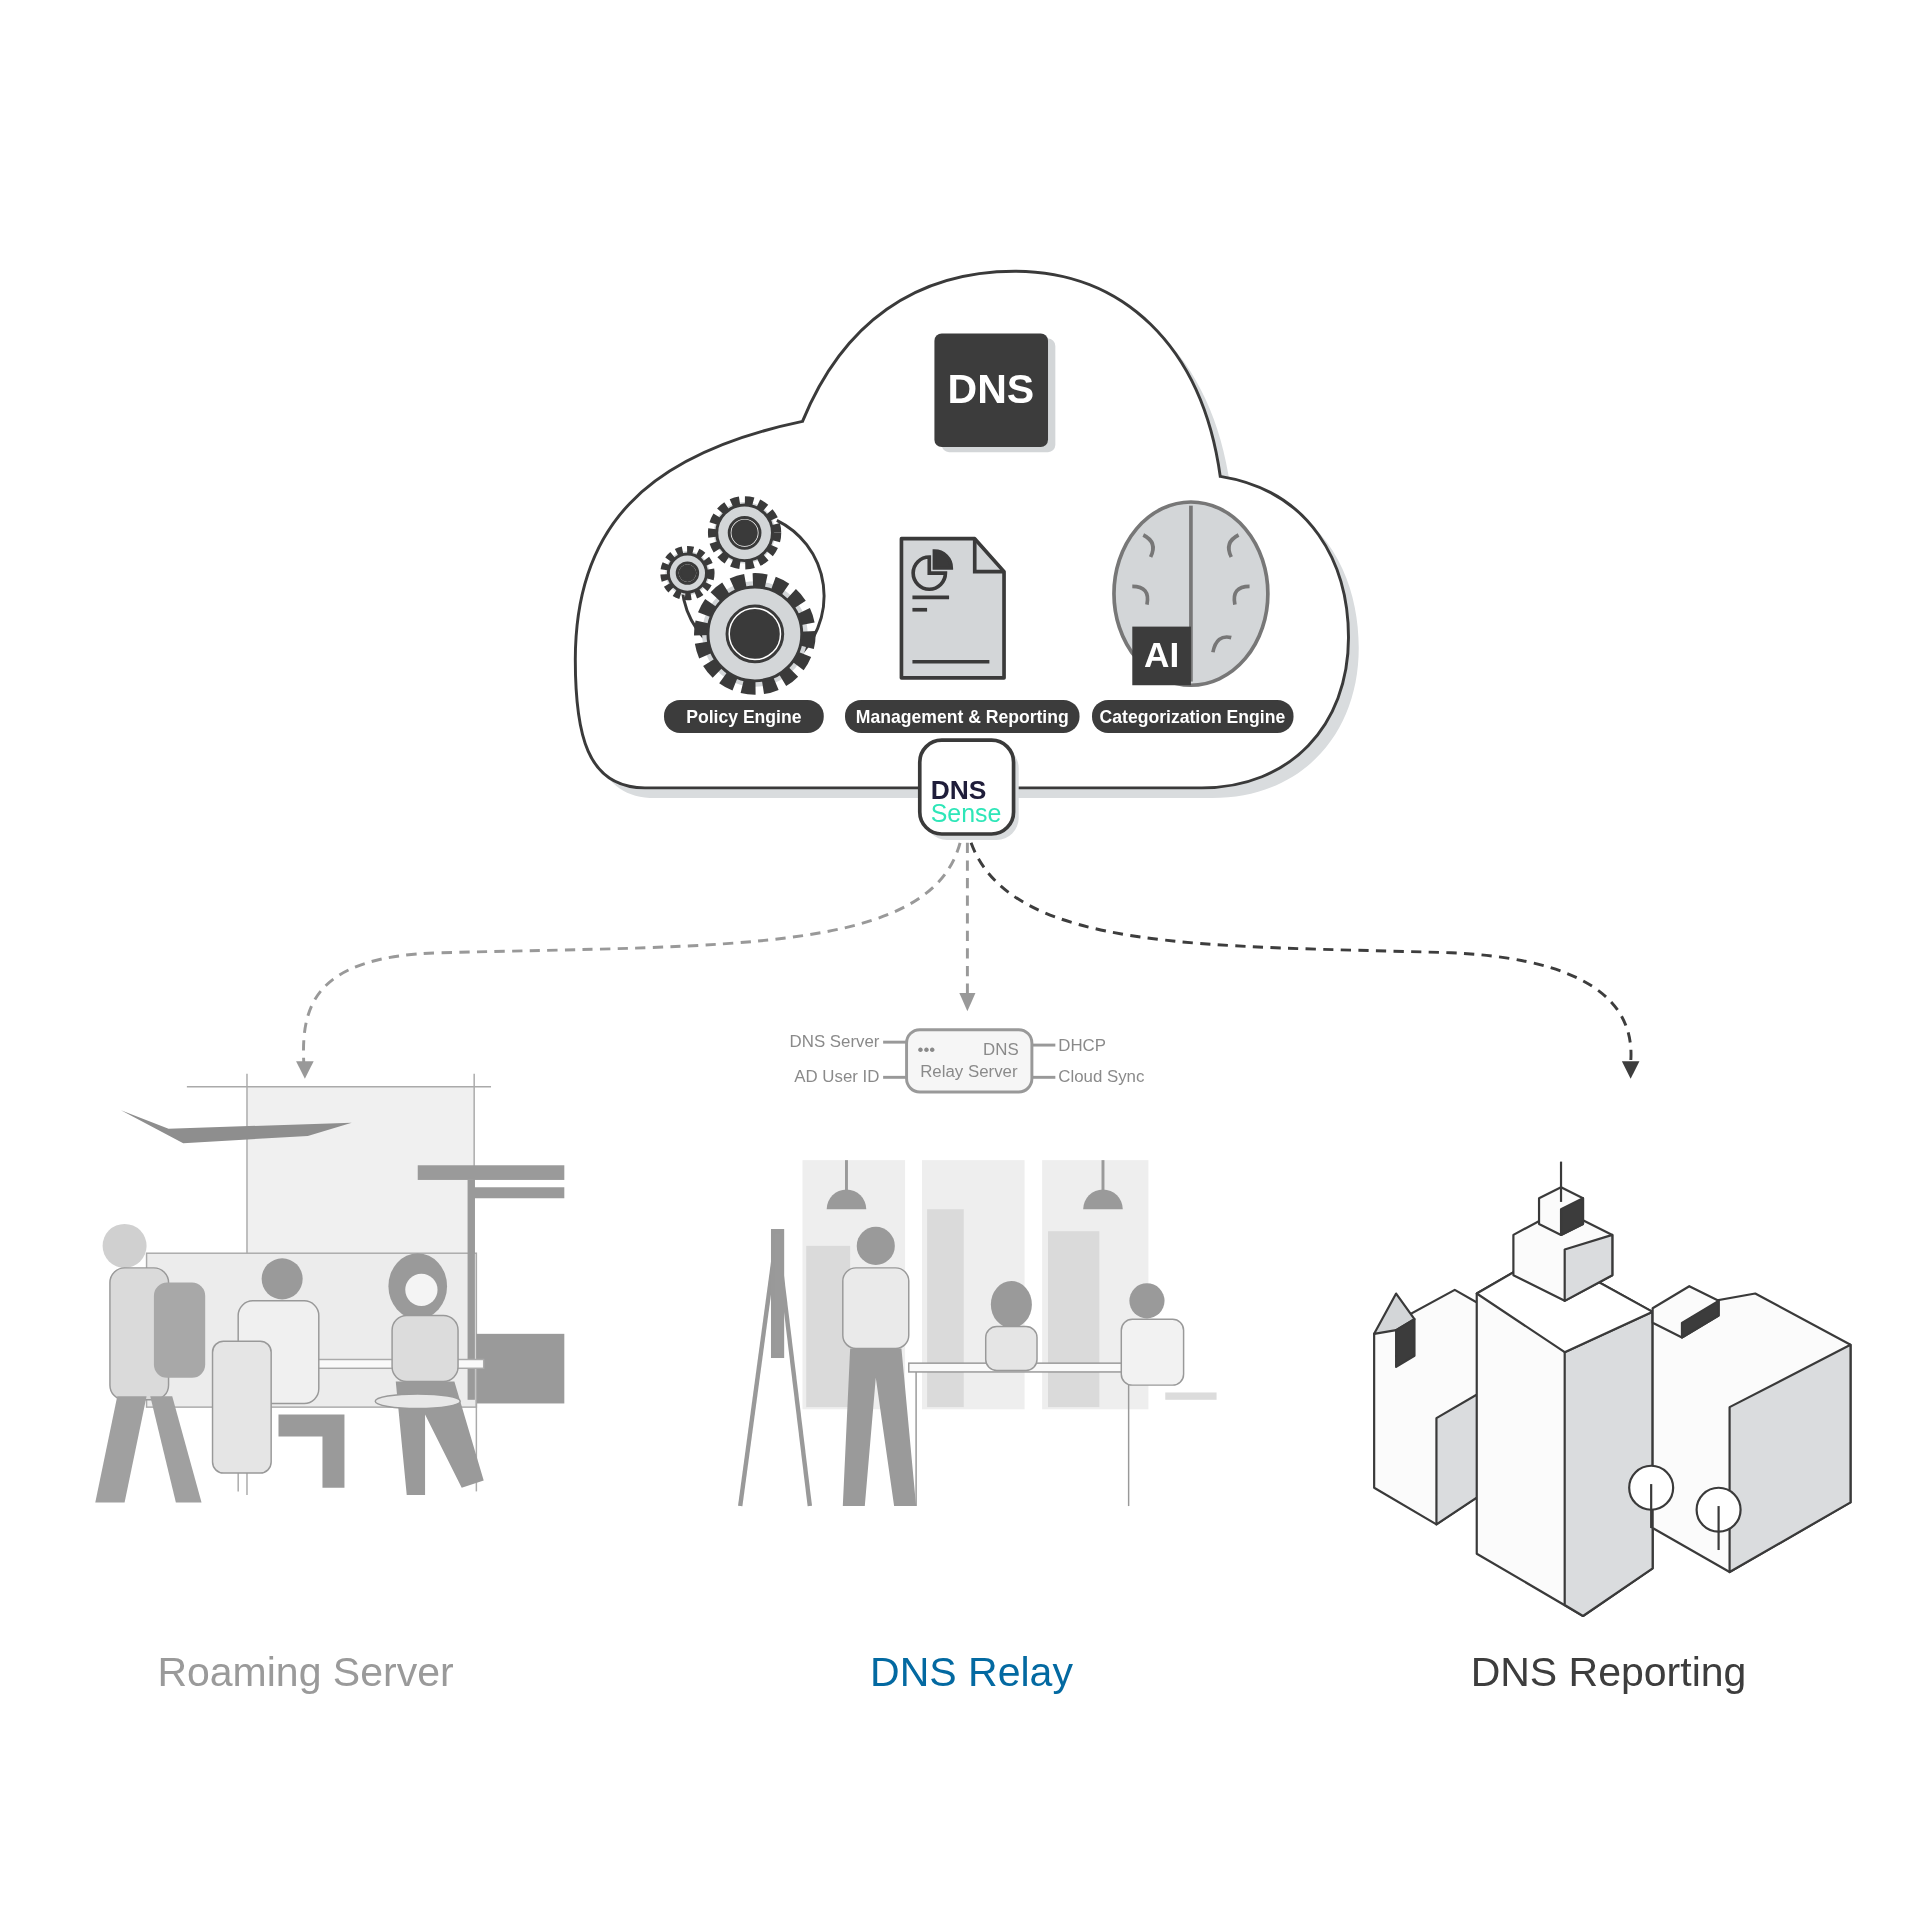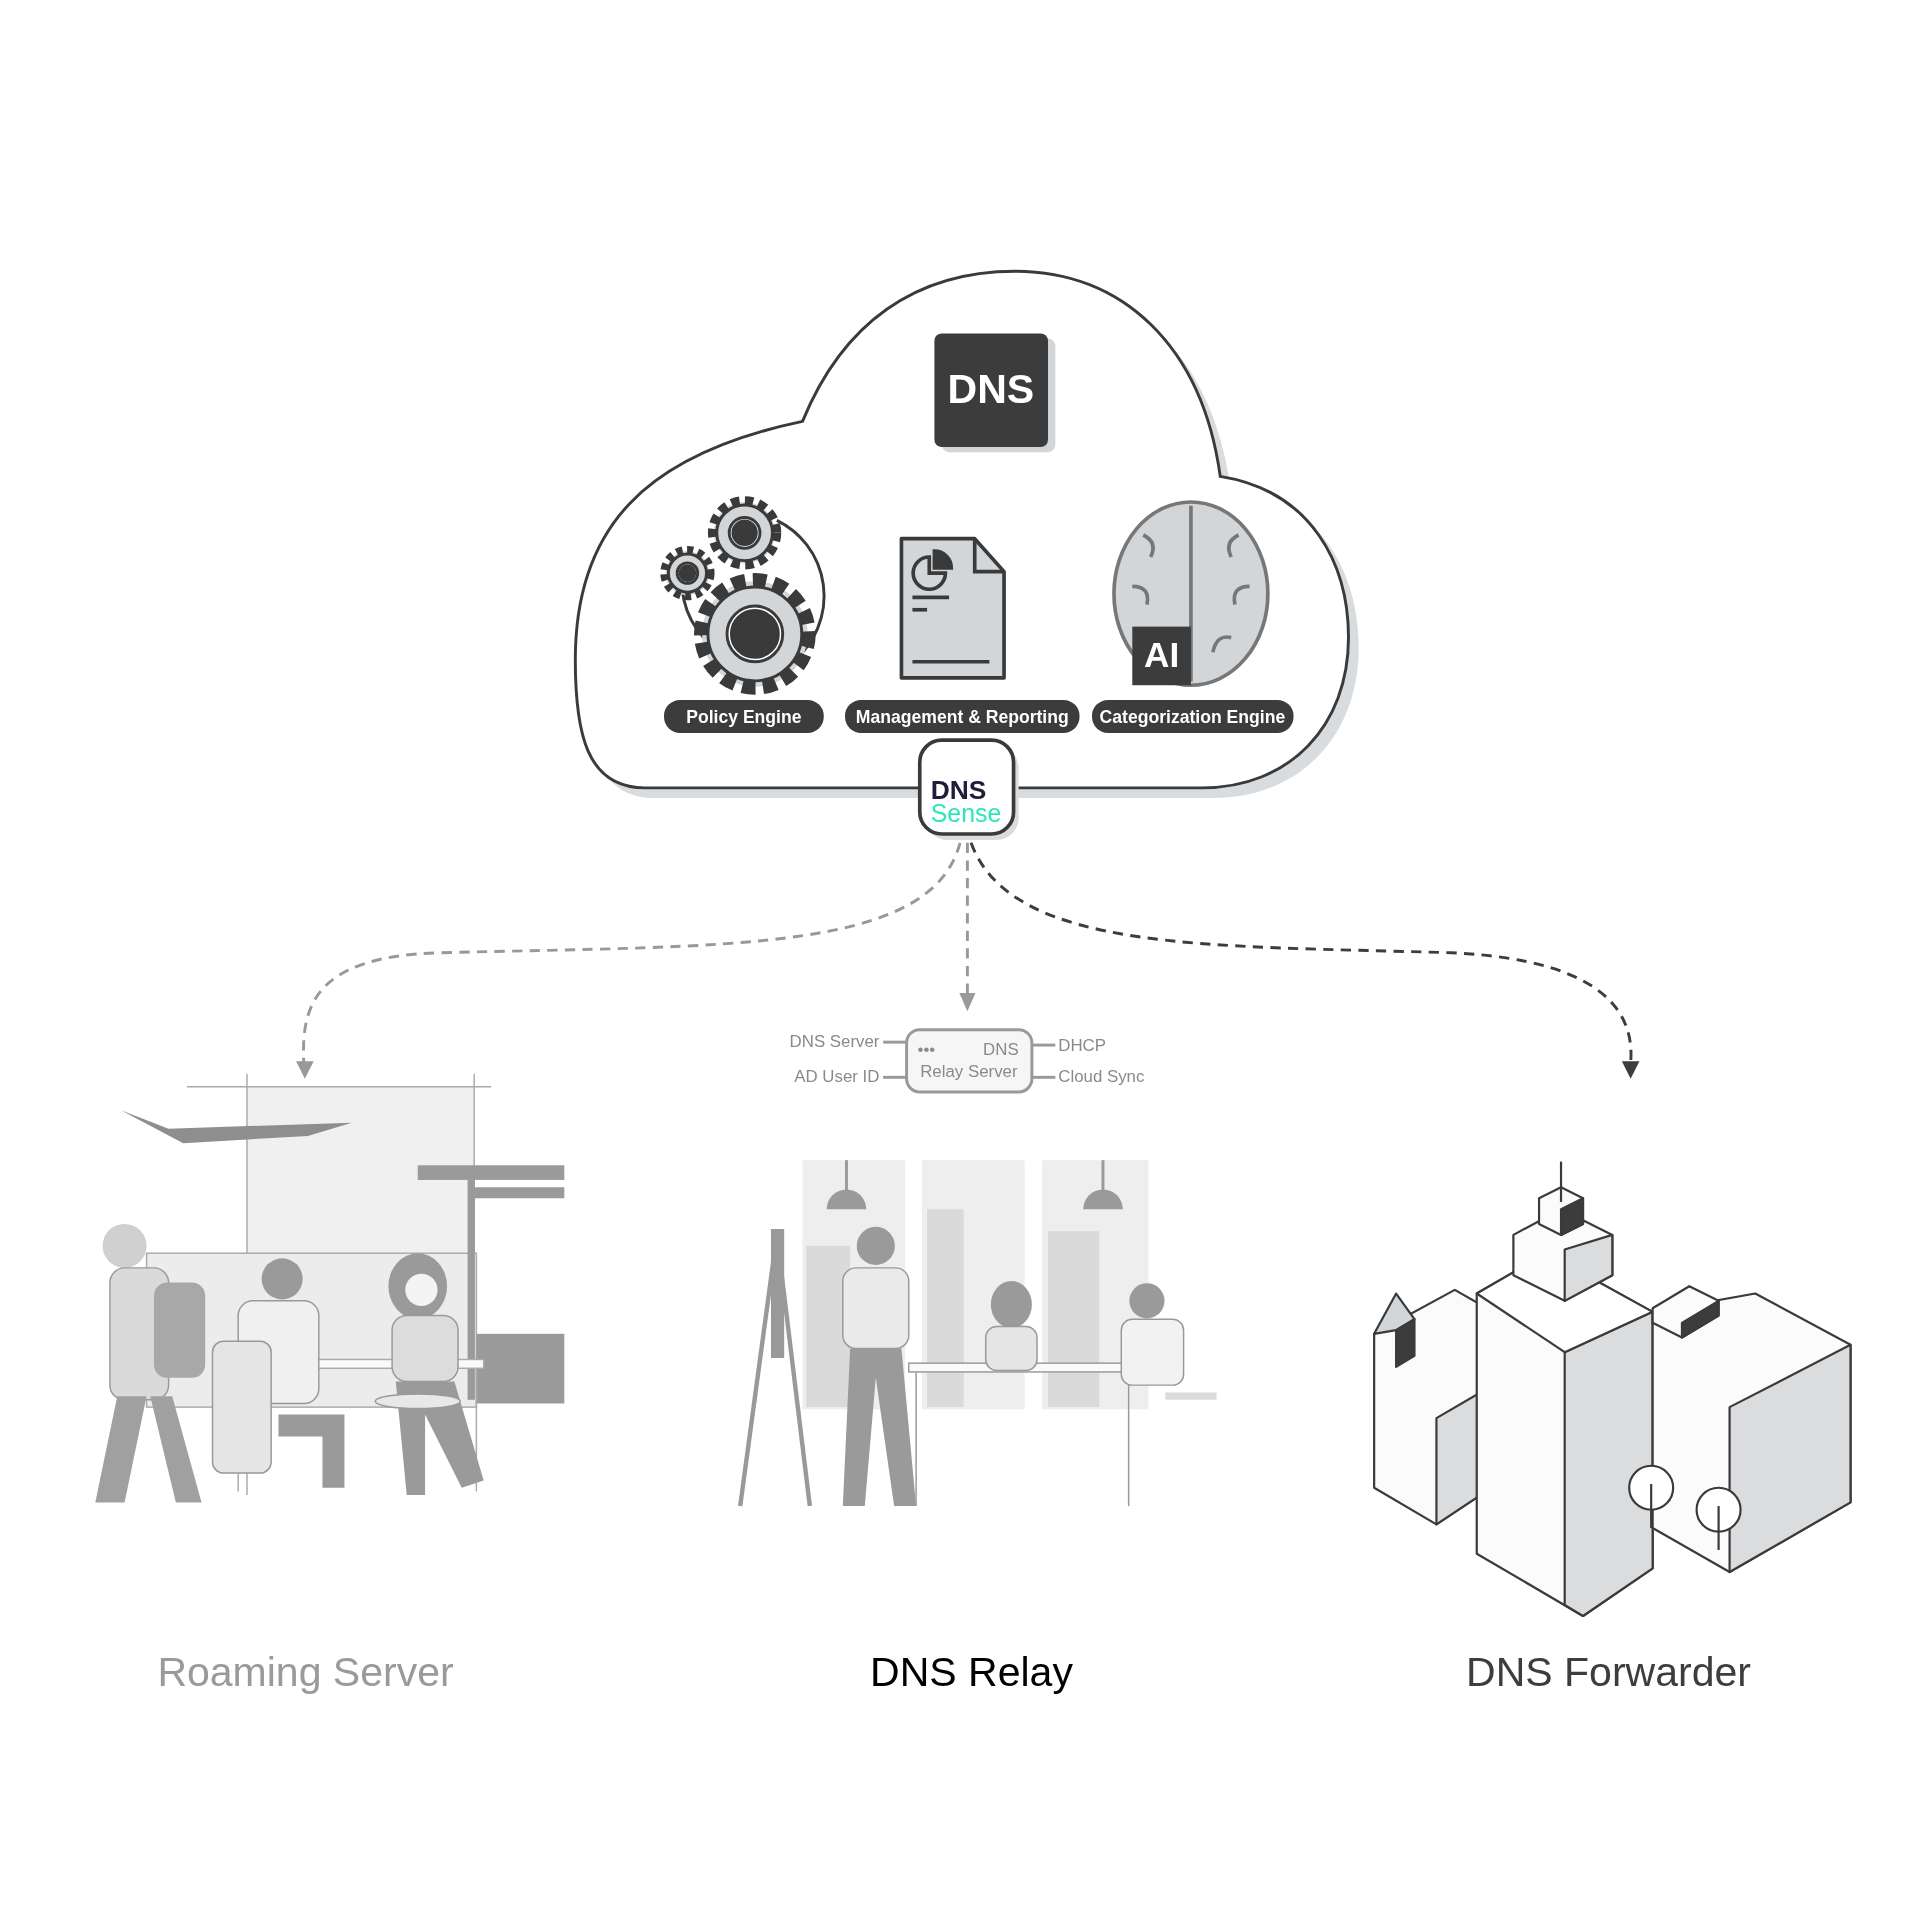--- a/index.html
+++ b/index.html
@@ -200,15 +200,15 @@
     <polygon points="2255,1785 2305,1755 2345,1775 2345,1795 2295,1825 2255,1805" fill="#fbfbfb"></polygon>
     <polygon points="2295,1805 2345,1775 2345,1795 2295,1825" fill="#3c3c3c"></polygon>
     <circle cx="2253" cy="2030" r="30" fill="#fff"></circle>
     <line x1="2253" y1="2025" x2="2253" y2="2085"></line>
     <circle cx="2345" cy="2060" r="30" fill="#fff"></circle>
     <line x1="2345" y1="2055" x2="2345" y2="2115"></line>
   </g>
 </svg>
 
 <div class="bottom-label" style="left:49px;color:#9a9a9a;">Roaming Server</div>
-<div class="bottom-label" style="left:715px;color:#000000;">DNS Relay</div>
-<div class="bottom-label" style="left:1352px;color:#3d3d3d;">DNS Forwarder</div>
+<div class="bottom-label" style="left:715px;color:#0369a1;">DNS Relay</div>
+<div class="bottom-label" style="left:1352px;color:#3d3d3d;">DNS Reporting</div>
 
 
 </body></html>

